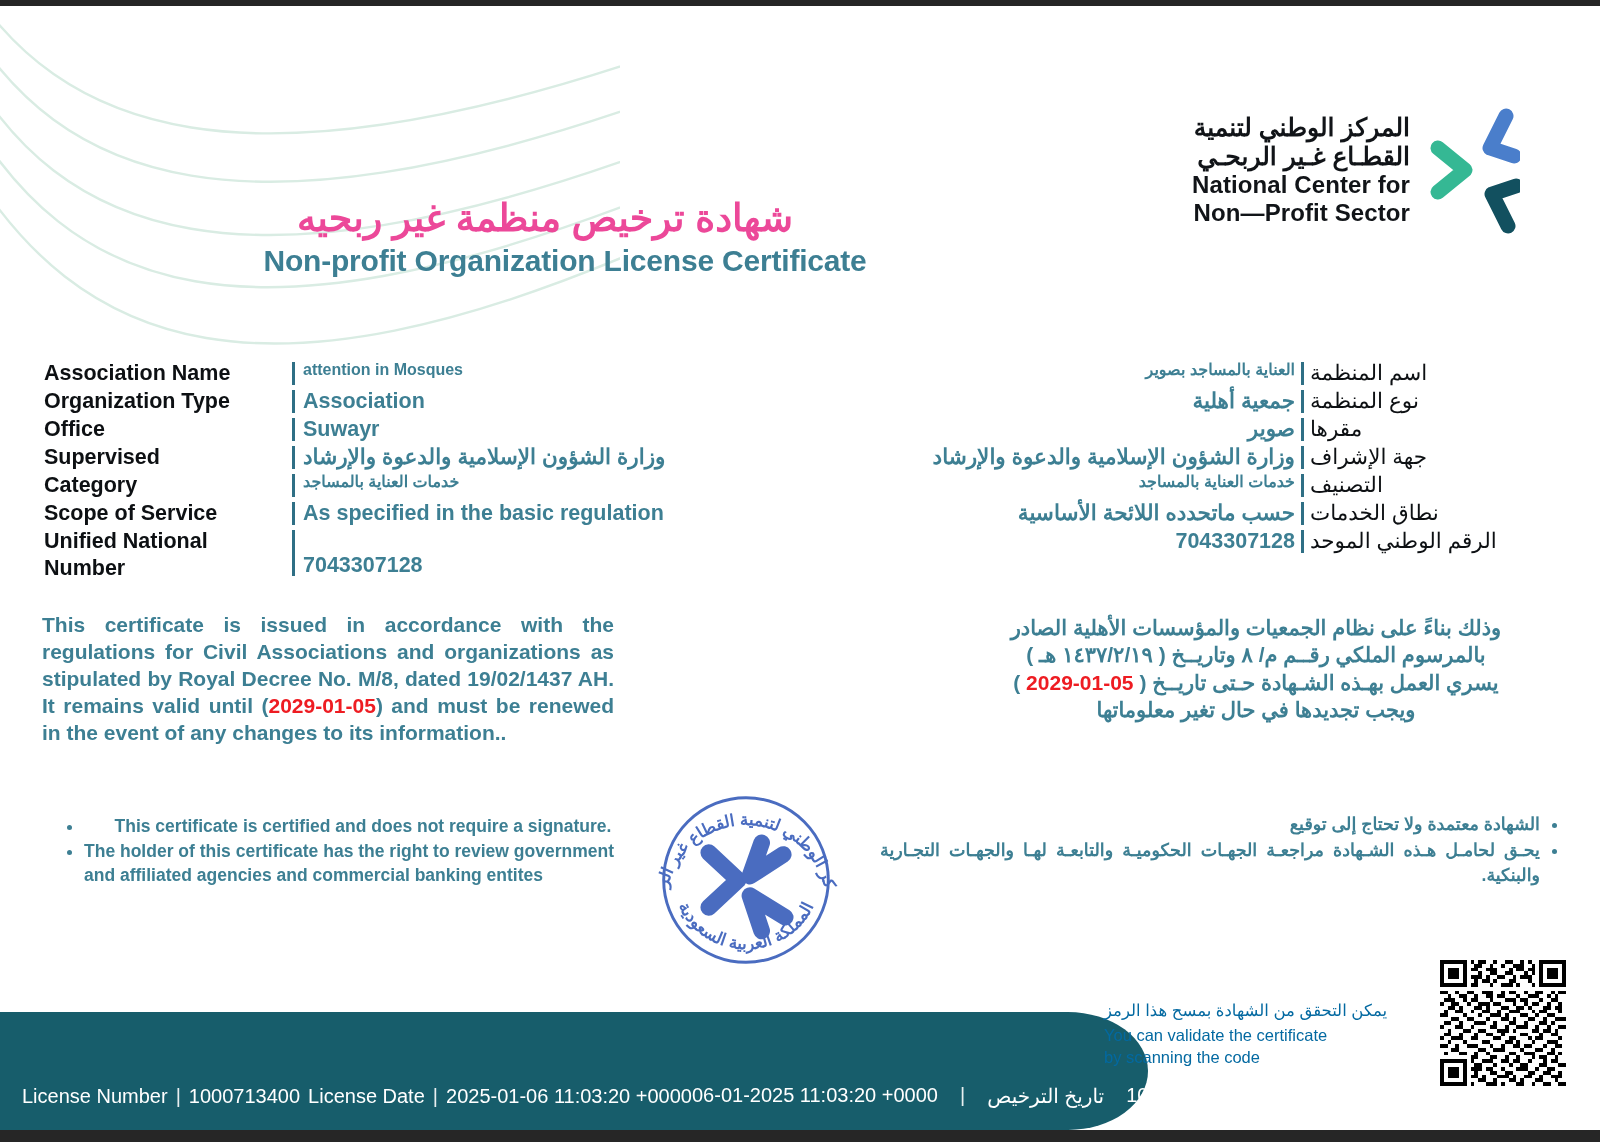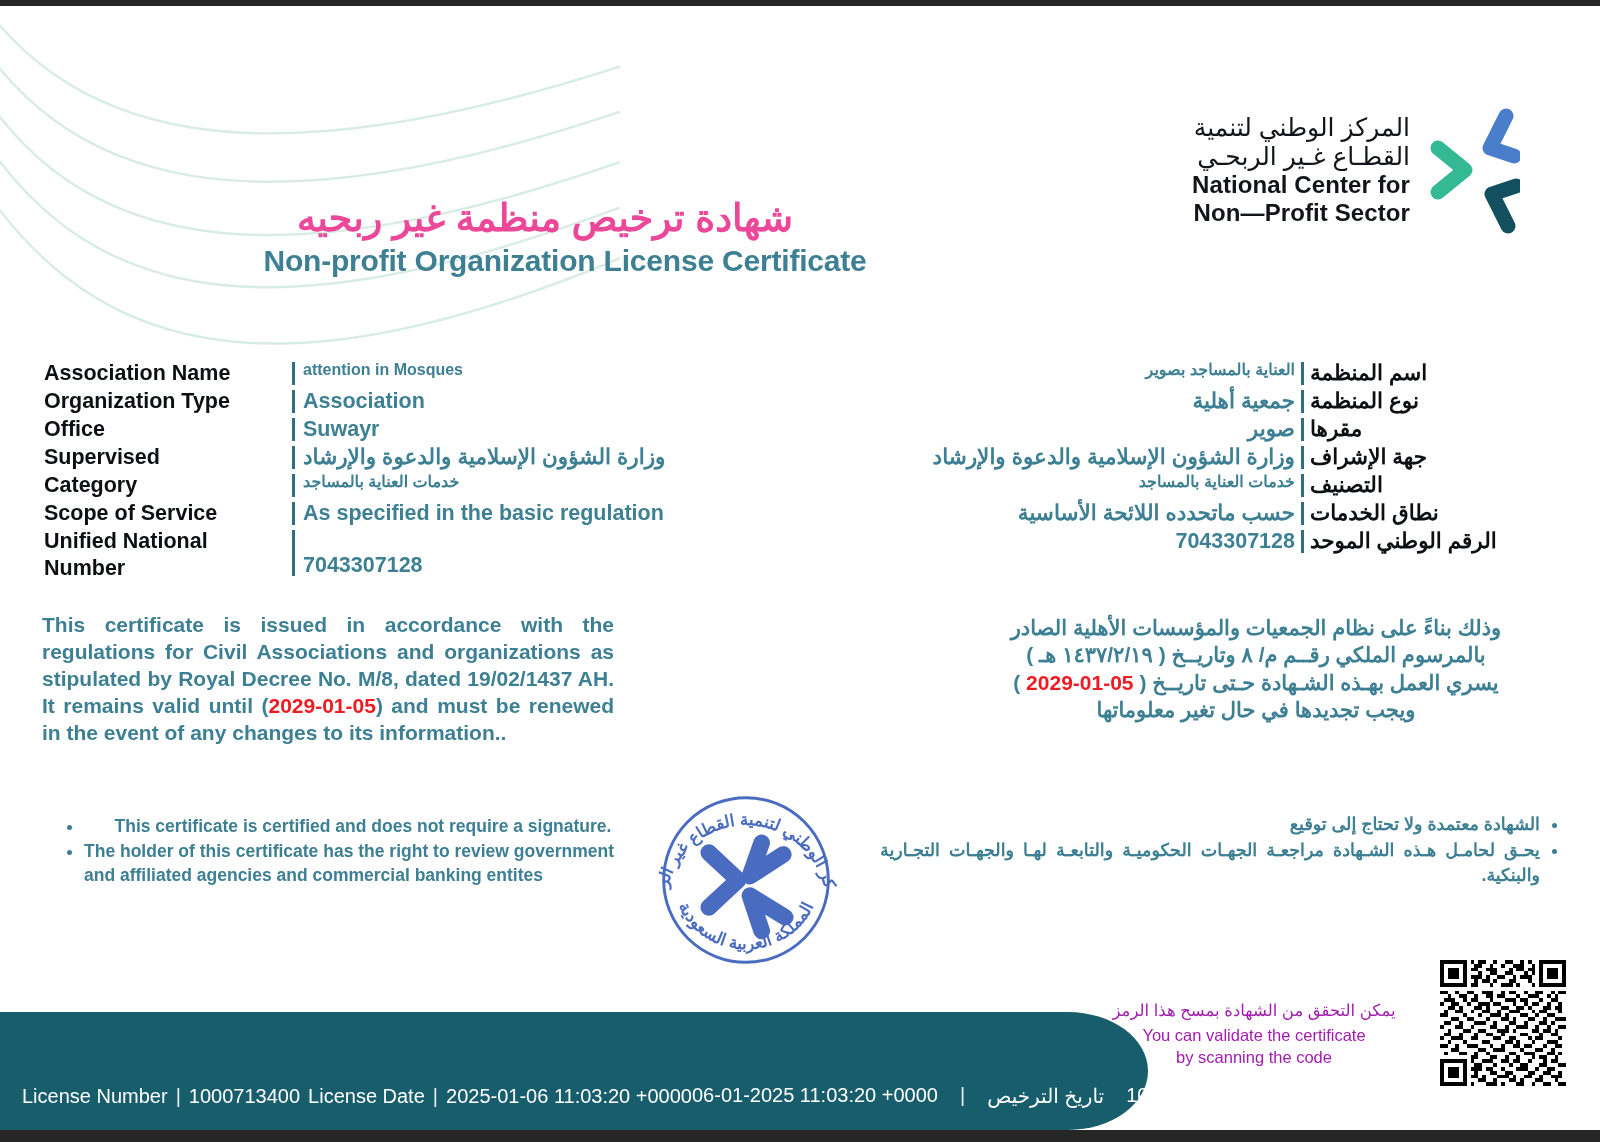--- a/index.html
+++ b/index.html
@@ -36,21 +36,21 @@
     display: flex;
     align-items: center;
     gap: 18px;
   }
   .logo-text {
     text-align: right;
     line-height: 1.16;
   }
   .logo-ar {
     font-size: 25px;
-    font-weight: normal;
+    font-weight: bold;
     color: #111418;
     direction: rtl;
     letter-spacing: 0.3px;
   }
   .logo-en {
     font-size: 24px;
     font-weight: bold;
     color: #111418;
     letter-spacing: 0.1px;
   }
@@ -104,21 +104,21 @@
     flex: 0 0 240px;
     font-size: 21.5px;
     font-weight: bold;
     color: #0d1013;
     line-height: 1.25;
   }
   .fields-ar .flabel {
     width: 250px;
     flex: 0 0 250px;
     font-size: 21.5px;
-    font-weight: bold;
+    font-weight: normal;
     color: #0d1013;
     line-height: 1.25;
     text-align: left;
   }
   .fbar {
     flex: 0 0 auto;
     width: 3px;
     height: 23px;
     background: #2f6f85;
     margin: 2px 8px 0 8px;
@@ -245,22 +245,22 @@
     height: 6px;
     background: #262626;
   }
 
   
   .validate {
     position: absolute;
     right: 196px;
     top: 1000px;
     width: 300px;
-    text-align: center;
-    color: #a21caf;
+    text-align: left;
+    color: #0369a1;
     font-size: 16.5px;
     line-height: 1.32;
   }
   .validate .v-ar { direction: rtl; margin-bottom: 3px; }
   .qr {
     position: absolute;
     right: 34px;
     top: 960px;
     width: 126px;
     height: 126px;

